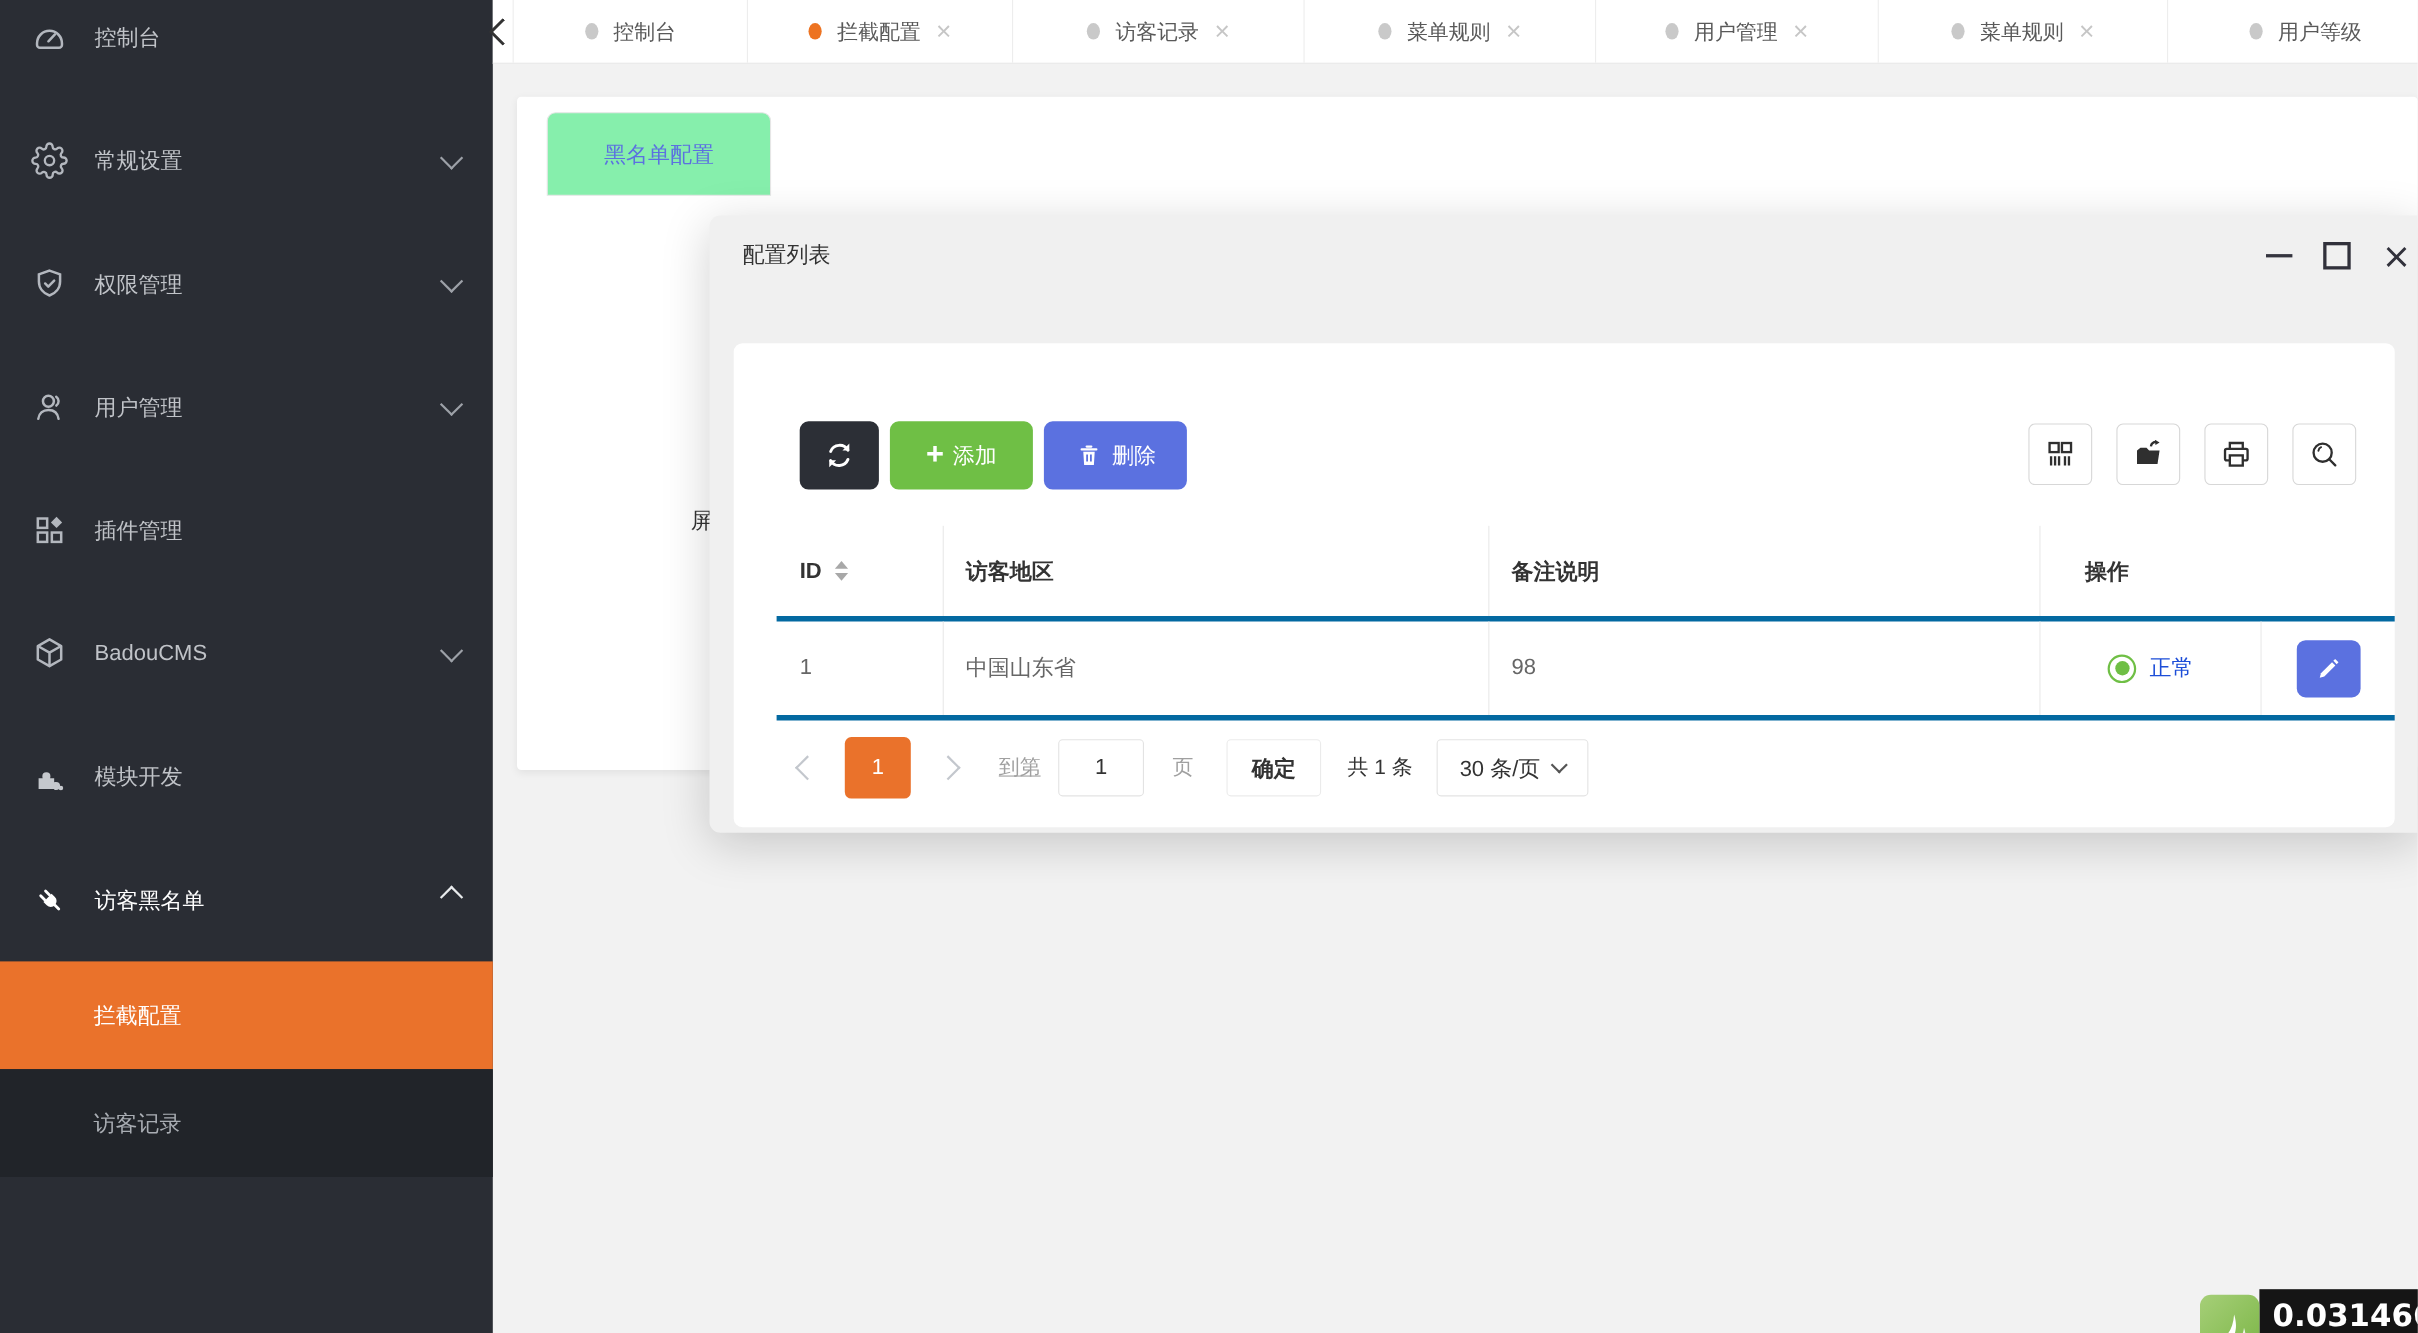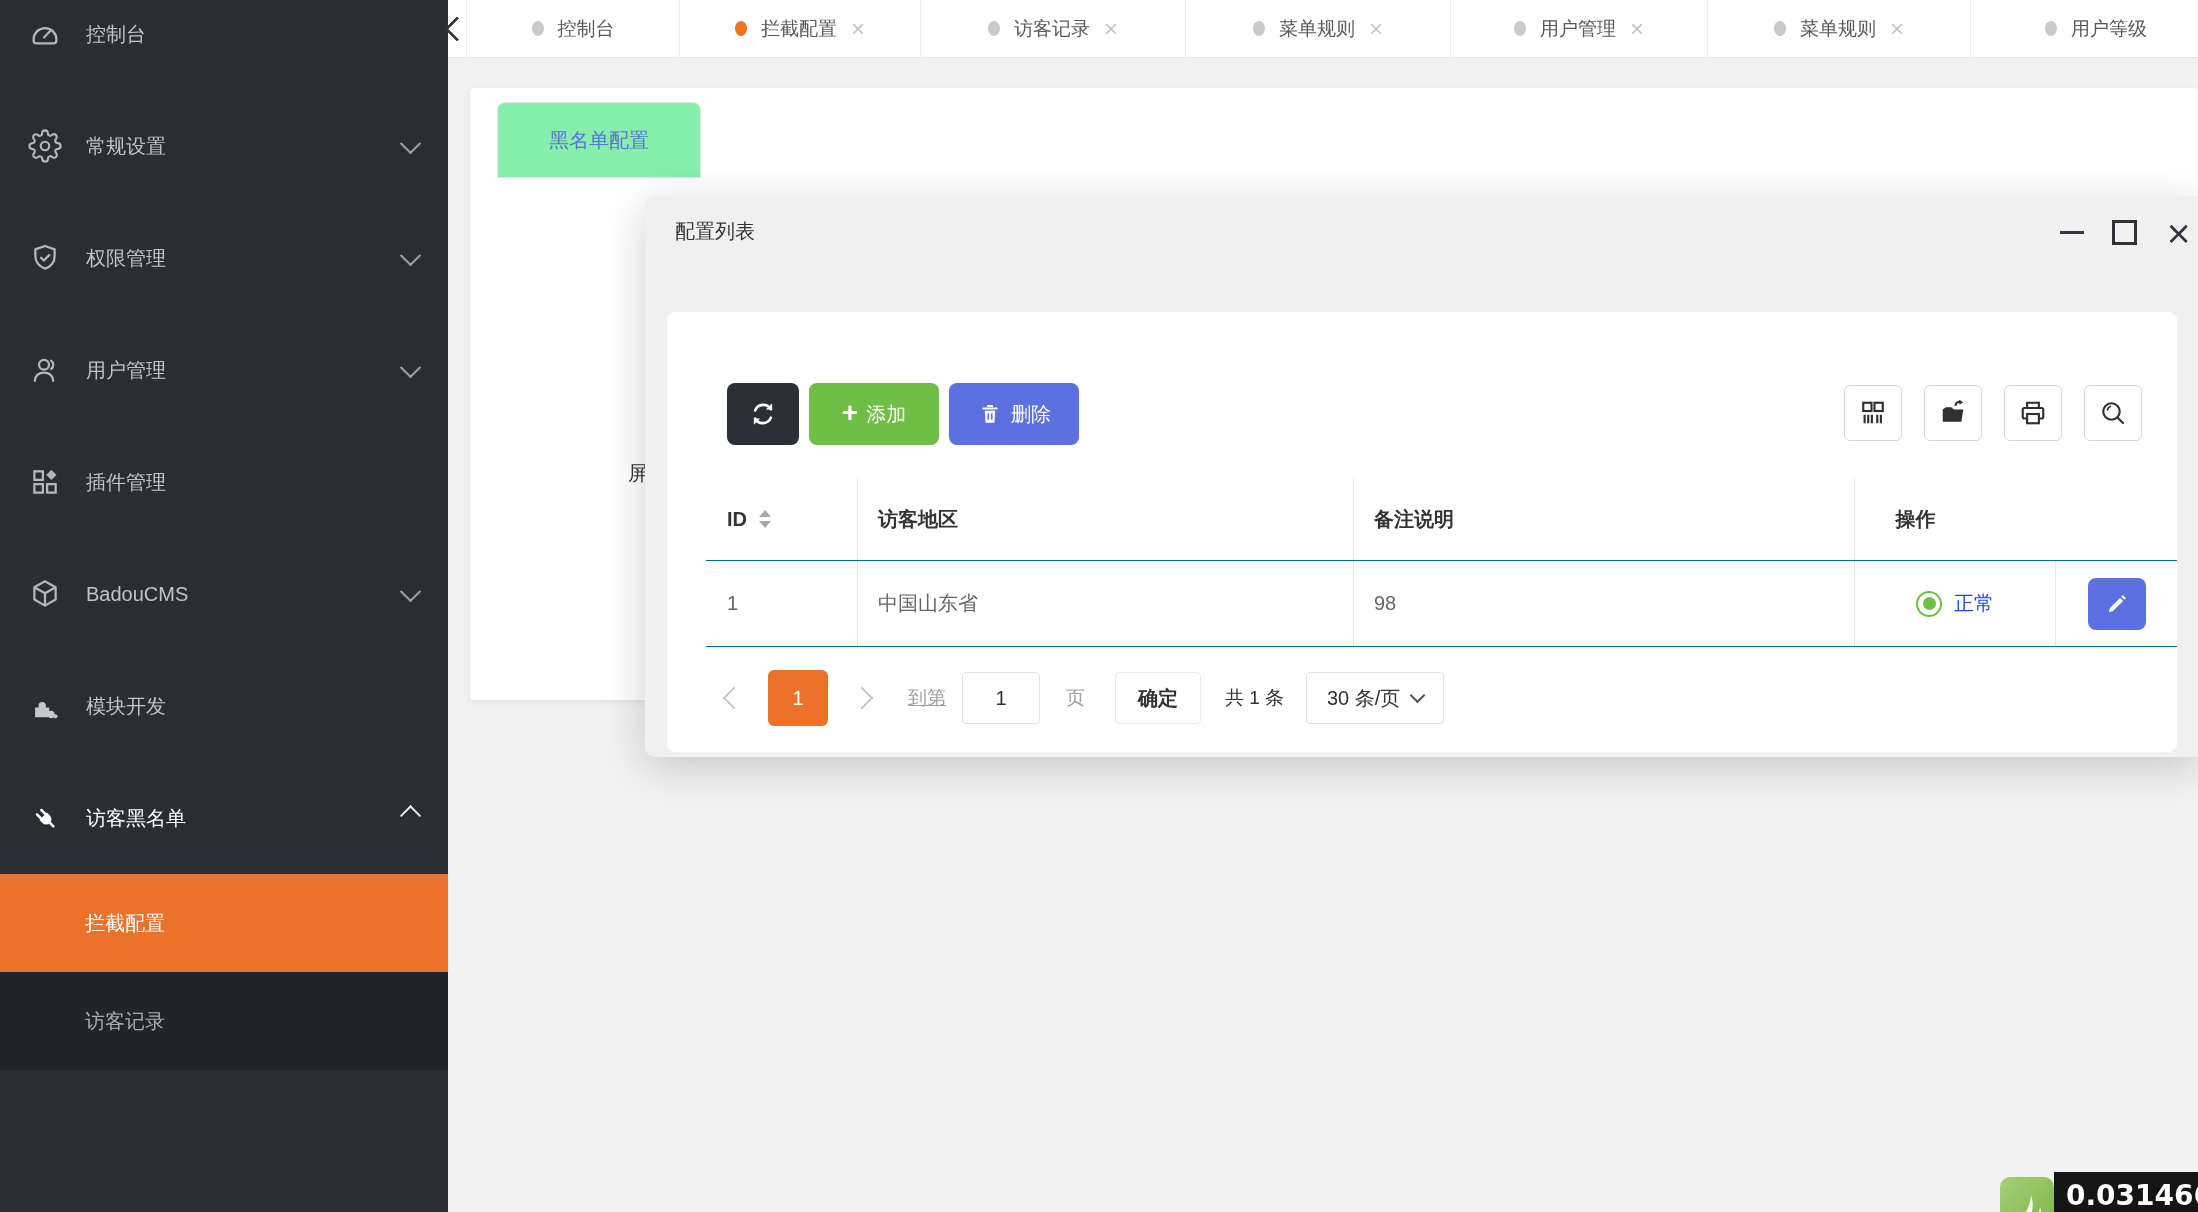--- a/index.html
+++ b/index.html
@@ -50,21 +50,21 @@
   .btn{height:62px;border-radius:8px;display:flex;align-items:center;justify-content:center;color:#fff;font-size:20px;cursor:pointer;border:none;}
   .btn.refresh{width:72px;background:#2c2f36;}
   .btn.add{width:130px;background:#6fbf45;gap:8px;}
   .btn.del{width:130px;background:#5b71e0;gap:8px;}
   .plus{font-size:28px;font-weight:700;margin-top:-3px;}
 
   .tool-icons{position:absolute;top:73px;right:35px;display:flex;gap:22px;}
   .icon-btn{width:58px;height:56px;border:1px solid #d7d7d7;border-radius:6px;background:#fff;display:flex;align-items:center;justify-content:center;cursor:pointer;}
 
   .table{position:absolute;left:39px;top:166px;width:1471px;}
-  .thead,.trow{display:flex;border-bottom:1px solid #0369a1;align-items:stretch;}
+  .thead,.trow{display:flex;border-bottom:5px solid #0369a1;align-items:stretch;}
   .thead{height:82px;font-size:20px;color:#333;font-weight:700;}
   .trow{height:85px;font-size:20px;color:#666;}
   .tcell{display:flex;align-items:center;box-sizing:border-box;}
   .tcell.sep{border-right:1px solid #e9e9e9;}
   .col-id{width:152px;padding-left:21px;}
   .col-region{width:496px;padding-left:20px;font-family:Liberation Serif, serif;}
   .col-note{width:501px;padding-left:20px;}
   .col-status{width:201px;justify-content:center;}
   .col-ops{width:121px;justify-content:center;}
   .sort{display:inline-flex;flex-direction:column;gap:4px;margin-left:12px;cursor:pointer;}

